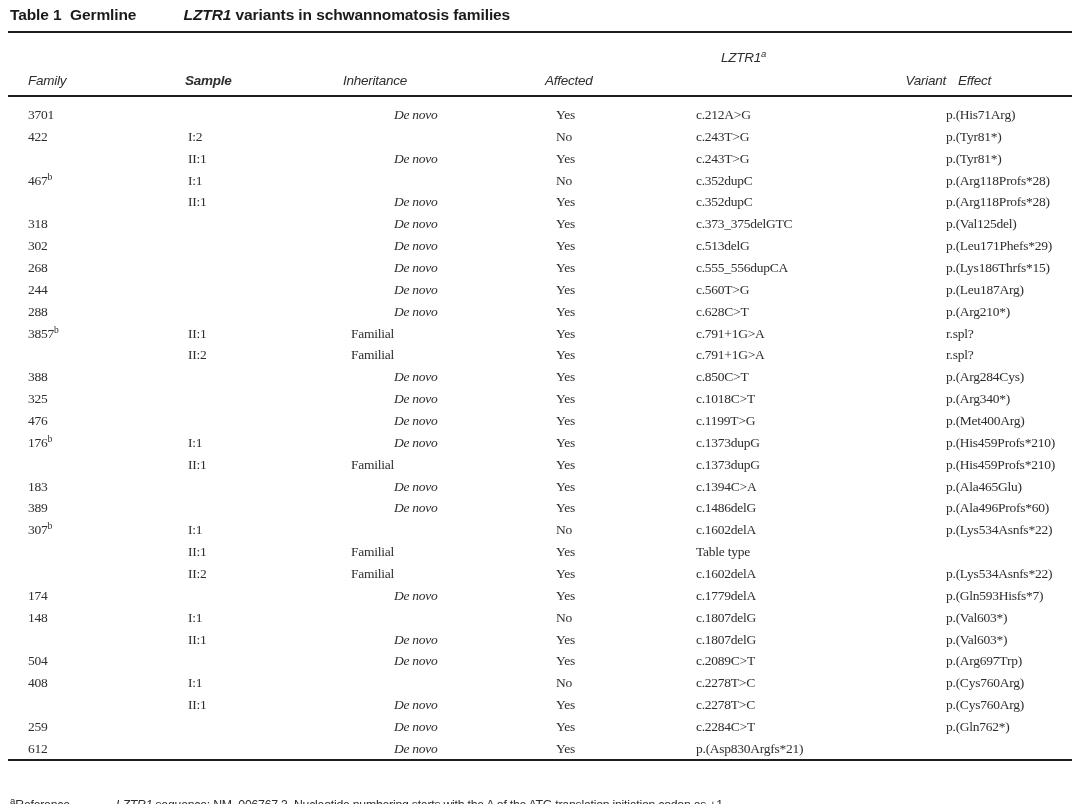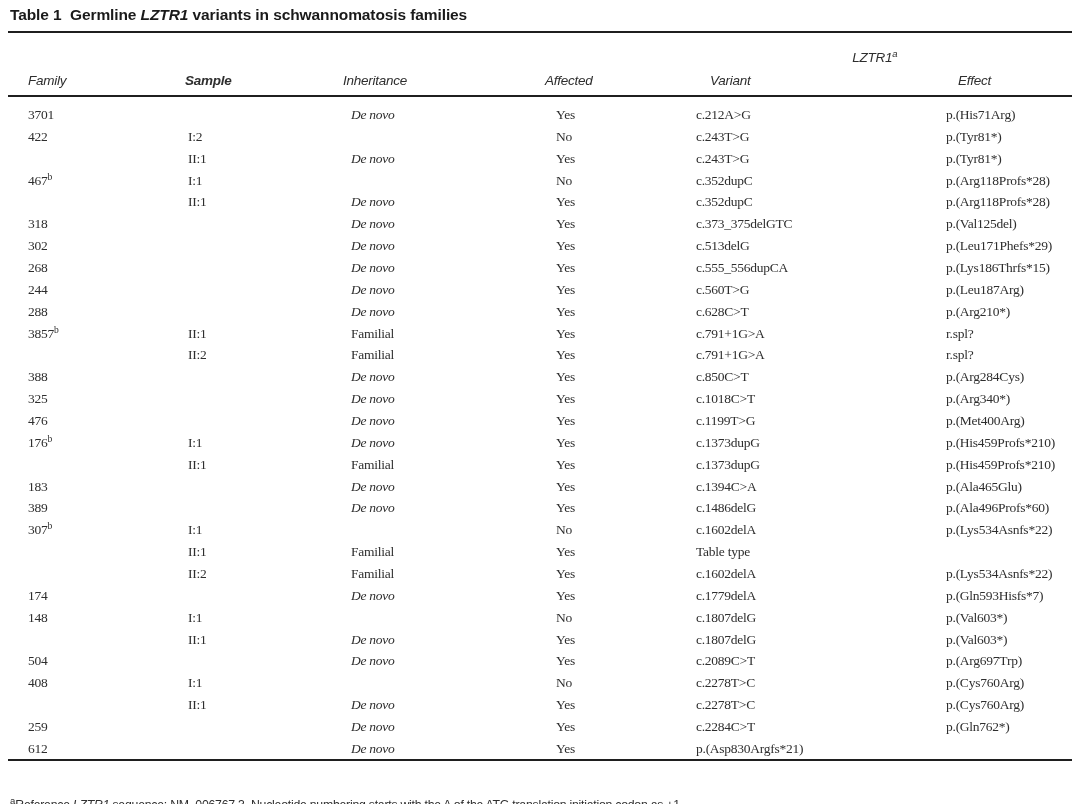--- a/index.html
+++ b/index.html
@@ -26,58 +26,57 @@
   .rule { position: absolute; left: 8px; width: 1064px; background: #1f1f1f; }
   .rule-title  { top: 31px;  height: 2px; }
   .rule-head   { top: 95px;  height: 1.6px; }
   .rule-bottom { top: 759px; height: 1.6px; }
 
   .group-header {
     position: absolute;
     top: 50px;
     left: 678px;
     width: 394px;
-    text-align: center;
     font-size: 13.5px;
     font-style: italic;
   }
 
   .thead, .trow {
     display: grid;
     grid-template-columns: 160px 163px 205px 140px 250px auto;
     padding-left: 28px;
   }
   .thead {
     position: absolute;
     top: 73px;
     left: 0;
     width: 1070px;
     font-size: 13.5px;
     font-style: italic;
   }
   .h-sample      { margin-left: -3px; font-weight: bold; }
   .h-inheritance { margin-left: -8px; }
   .h-affected    { margin-left: -11px; }
-  .h-variant     { margin-left: 14px; }
+  .h-variant     { margin-left: 14px; text-align: right; }
   .h-effect      { margin-left: 12px; }
 
   .tbody {
     position: absolute;
     top: 104px;
     left: 0;
     width: 1070px;
     font-family: Liberation Serif, serif;
   }
   .trow {
     height: 21.87px;
     align-items: center;
     font-size: 13.5px;
   }
   .cell { white-space: nowrap; overflow: visible; }
-  .it { font-style: italic; }
+  .it { font-style: italic; margin-left: 43px; }
   .bold { font-weight: bold; }
   sup {
     font-size: 9.5px;
     line-height: 0;
     vertical-align: super;
     letter-spacing: 0;
   }
   .footnotes {
     position: absolute;
     left: 10px;

